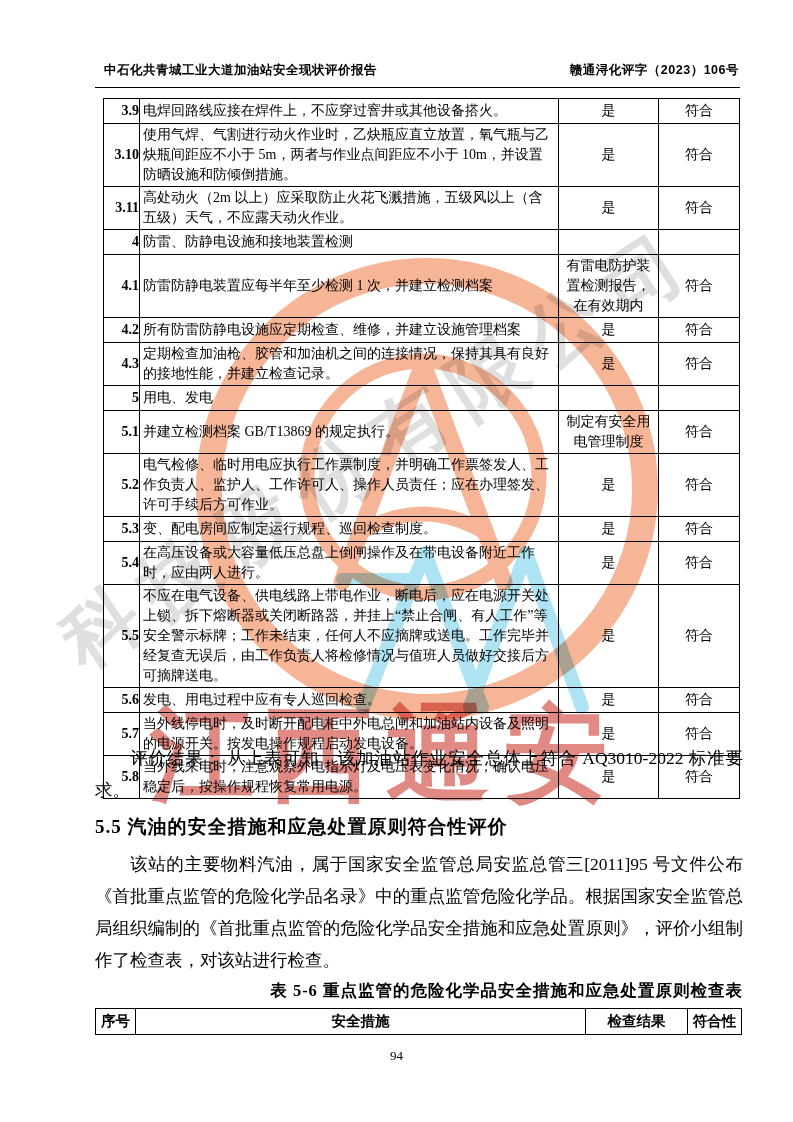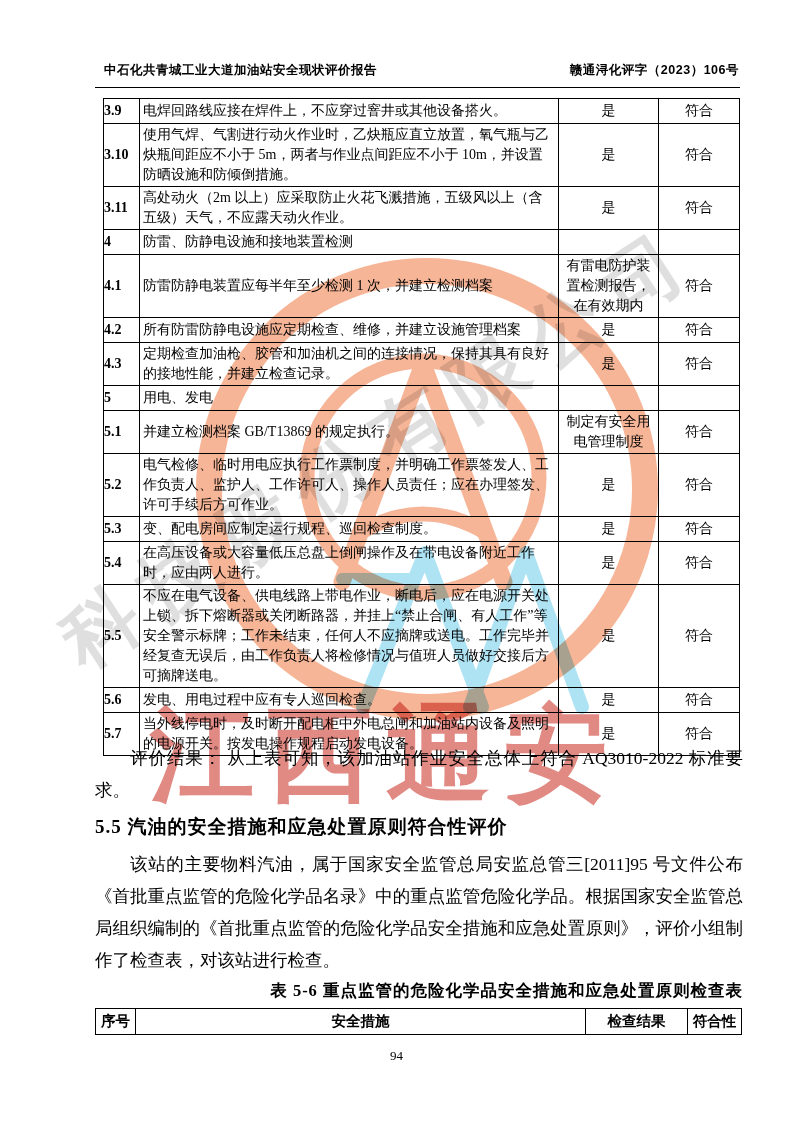--- a/index.html
+++ b/index.html
@@ -17,21 +17,21 @@
     font-weight:bold;font-size:12.5px;letter-spacing:.5px;}
   .hdr-rule{left:95px;top:87px;width:645px;height:0;border-top:1.6px solid #000;}
 
   
   table.checklist{left:103px;top:98px;width:636px;position:absolute;
     border-collapse:collapse;table-layout:fixed;}
   table.checklist td{
     border:1.4px solid #000;font-size:14px;line-height:20px;
     padding:1px 3px;vertical-align:middle;height:22px;word-break:break-all;
   }
-  table.checklist td:nth-child(1){font-weight:bold;text-align:left;
+  table.checklist td:nth-child(1){font-weight:bold;text-align:right;
     font-family:"Liberation Serif",serif;padding:1px 0;}
   table.checklist td:nth-child(3),
   table.checklist td:nth-child(4){text-align:center;}
 
   
   .para{width:648px;font-size:17.5px;line-height:32px;text-align:justify;
     text-indent:2em;}
   .p1{left:95px;top:742px;}
   .sec-head{left:95px;top:814px;font-size:19px;font-weight:bold;letter-spacing:1px;}
   .p2{left:95px;top:848px;}
@@ -150,20 +150,26 @@
       </tr>
       <tr>
         <td>5.6</td>
         <td>发电、用电过程中应有专人巡回检查。</td>
         <td>是</td>
         <td>符合</td>
       </tr>
       <tr>
         <td>5.7</td>
         <td>当外线停电时，及时断开配电柜中外电总闸和加油站内设备及照明的电源开关。按发电操作规程启动发电设备。</td>
+        <td>是</td>
+        <td>符合</td>
+      </tr>
+      <tr>
+        <td>5.8</td>
+        <td>当外线来电时，注意观察外电指示灯及电压表变化情况，确认电压稳定后，按操作规程恢复常用电源。</td>
         <td>是</td>
         <td>符合</td>
       </tr>
     </tbody>
 </table>
 
 <div class="abs para p1">评价结果：  从上表可知，该加油站作业安全总体上符合 AQ3010-2022 标准要求。</div>
 
 <div class="abs sec-head">5.5 汽油的安全措施和应急处置原则符合性评价</div>
 

